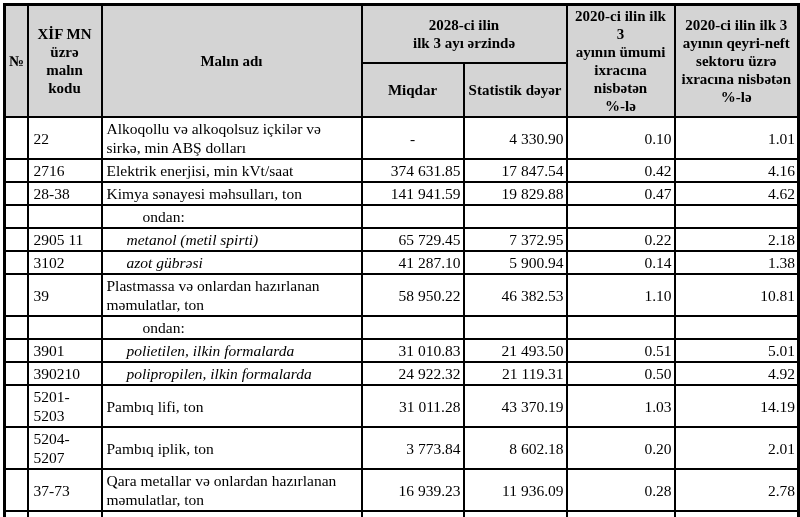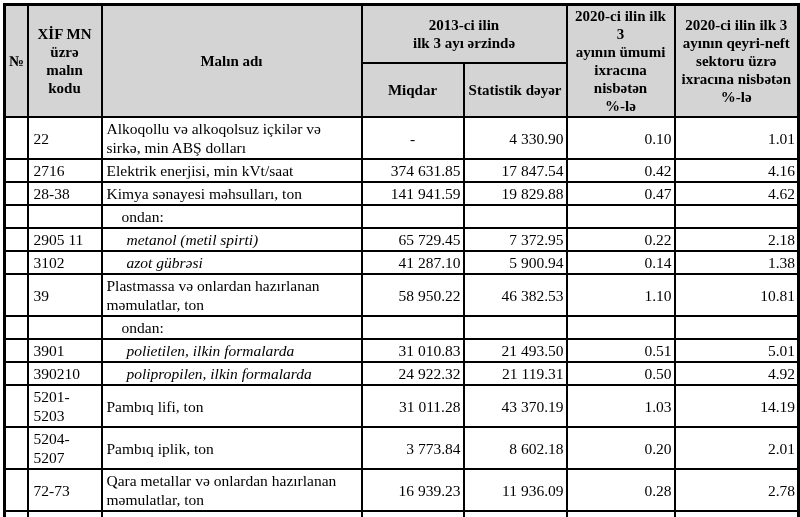--- a/index.html
+++ b/index.html
@@ -44,21 +44,21 @@
     line-height: 19px;
     vertical-align: middle;
     padding: 1px 2px;
     height: 19px;
     background: #ffffff;
   }
   .export-table td.num  { }
   .export-table td.code { text-align: left; padding-left: 5px; }
   .export-table td.name { text-align: left; padding-left: 4px; }
   .export-table td.name.sub   { padding-left: 24px; font-style: italic; }
-  .export-table td.name.ondan { padding-left: 19px; }
+  .export-table td.name.ondan { padding-left: 40px; }
   .export-table td.val  { text-align: right; }
   .export-table td.val.dash { text-align: center; padding-right: 2px; }
 </style>
 </head>
 <body>
 
 <div class="page">
   <table class="export-table">
     <colgroup>
       <col style="width:23px">
@@ -67,21 +67,21 @@
       <col style="width:102px">
       <col style="width:103px">
       <col style="width:108px">
       <col style="width:124px">
     </colgroup>
     <thead>
       <tr class="hrow1">
         <th rowspan="2">№</th>
         <th rowspan="2">XİF MN üzrə malın kodu</th>
         <th rowspan="2">Malın adı</th>
-        <th colspan="2">2013-ci ilin
+        <th colspan="2">2028-ci ilin
 ilk 3 ayı ərzində</th>
         <th rowspan="2">2020-ci ilin ilk 3
 ayının ümumi
 ixracına
 nisbətən
 %-lə</th>
         <th rowspan="2">2020-ci ilin ilk 3
 ayının qeyri-neft
 sektoru üzrə
 ixracına nisbətən
@@ -196,21 +196,21 @@
           <td class="num"></td>
           <td class="code">5204-5207</td>
           <td class="name">Pambıq iplik, ton</td>
           <td class="val">3 773.84</td>
           <td class="val">8 602.18</td>
           <td class="val">0.20</td>
           <td class="val">2.01</td>
         </tr>
         <tr>
           <td class="num"></td>
-          <td class="code">72-73</td>
+          <td class="code">37-73</td>
           <td class="name">Qara metallar və onlardan hazırlanan məmulatlar, ton</td>
           <td class="val">16 939.23</td>
           <td class="val">11 936.09</td>
           <td class="val">0.28</td>
           <td class="val">2.78</td>
         </tr>
         <tr>
           <td class="num"></td>
           <td class="code">76</td>
           <td class="name">Alüminium və ondan hazırlanan məmulatlar, ton</td>

